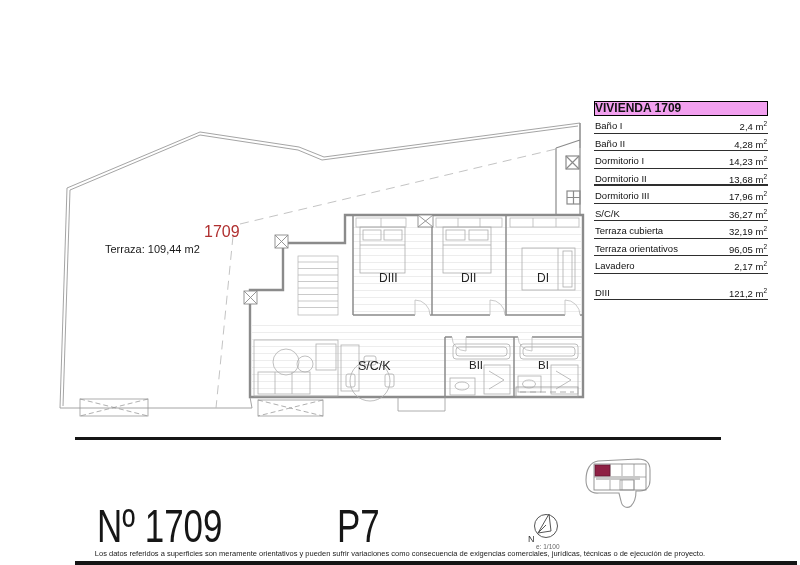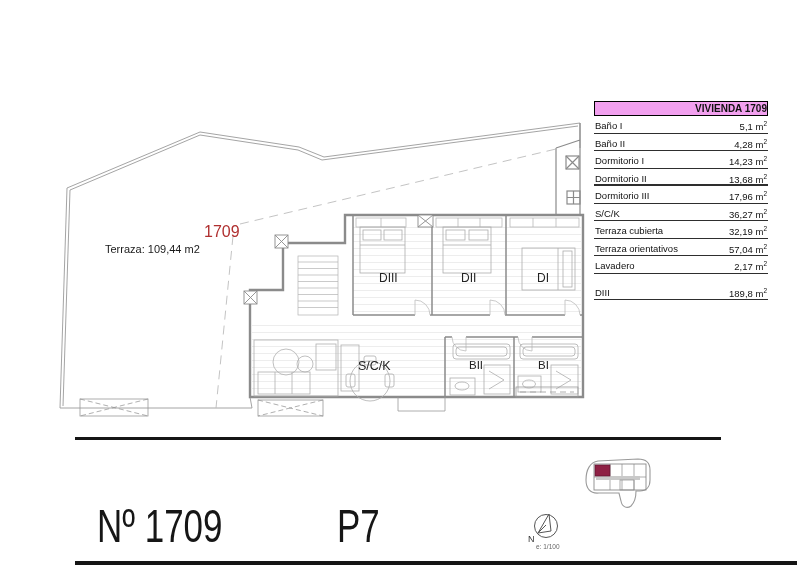--- a/index.html
+++ b/index.html
@@ -4,21 +4,21 @@
 <style>
   html,body{margin:0;padding:0;background:#fff;}
   .page{position:relative;width:800px;height:565px;background:#fff;overflow:hidden;
         font-family:"Liberation Sans",sans-serif;color:#151515;}
   svg{position:absolute;left:0;top:0;}
   svg text{font-family:"Liberation Sans",sans-serif;}
 
   
   .area-table{position:absolute;left:594px;top:101px;width:174px;font-size:9.5px;color:#111;}
   .tbl-header{border:1.5px solid #000;background:var(--table_header_bg,#f2a0ef);
-              font-weight:bold;text-align:right;height:13px;line-height:13px;font-size:10px;}
+              font-weight:bold;text-align:left;height:13px;line-height:13px;font-size:12px;}
   .trow{height:17.5px;border-bottom:1px solid #2e2e2e;box-sizing:border-box;
         padding-top:4px;overflow:hidden;}
   .trow.thick{border-bottom-width:2px;}
   .tlabel{float:left;padding-left:1px;}
   .tvalue{float:right;padding-right:1px;}
   .tvalue sup{font-size:6.5px;}
   .tspacer{height:9px;}
 
   
   .sep{position:absolute;left:75px;top:437px;width:646px;height:3px;background:var(--line_black,#151515);}
@@ -219,21 +219,21 @@
     </g>
     <text x="528" y="542" font-size="9" fill="#333">N</text>
     <text x="536" y="549" font-size="6.5" fill="#666">e: 1/100</text>
   </svg>
 
   <div class="area-table">
     <div class="tbl-header">VIVIENDA 1709</div>
 
     <div class="trow">
       <span class="tlabel">Baño I</span>
-      <span class="tvalue"><span>5,1</span>&nbsp;<span>m</span><sup>2</sup></span>
+      <span class="tvalue"><span>2,4</span>&nbsp;<span>m</span><sup>2</sup></span>
     </div>
     <div class="trow">
       <span class="tlabel">Baño II</span>
       <span class="tvalue"><span>4,28</span>&nbsp;<span>m</span><sup>2</sup></span>
     </div>
     <div class="trow">
       <span class="tlabel">Dormitorio I</span>
       <span class="tvalue"><span>14,23</span>&nbsp;<span>m</span><sup>2</sup></span>
     </div>
     <div class="trow thick">
@@ -247,33 +247,34 @@
     <div class="trow">
       <span class="tlabel">S/C/K</span>
       <span class="tvalue"><span>36,27</span>&nbsp;<span>m</span><sup>2</sup></span>
     </div>
     <div class="trow">
       <span class="tlabel">Terraza cubierta</span>
       <span class="tvalue"><span>32,19</span>&nbsp;<span>m</span><sup>2</sup></span>
     </div>
     <div class="trow">
       <span class="tlabel">Terraza orientativos</span>
-      <span class="tvalue"><span>57,04</span>&nbsp;<span>m</span><sup>2</sup></span>
+      <span class="tvalue"><span>96,05</span>&nbsp;<span>m</span><sup>2</sup></span>
     </div>
     <div class="trow">
       <span class="tlabel">Lavadero</span>
       <span class="tvalue"><span>2,17</span>&nbsp;<span>m</span><sup>2</sup></span>
     </div>
 
     <div class="tspacer"></div>
 
     <div class="trow">
       <span class="tlabel">DIII</span>
-      <span class="tvalue"><span>189,8</span>&nbsp;<span>m</span><sup>2</sup></span>
+      <span class="tvalue"><span>121,2</span>&nbsp;<span>m</span><sup>2</sup></span>
     </div>
   </div>
 
   <div class="sep"></div>
   <div class="unit-no">Nº 1709</div>
   <div class="floor-no">P7</div>
+  <div class="disclaimer">Los datos referidos a superficies son meramente orientativos y pueden sufrir variaciones como consecuencia de exigencias comerciales, jurídicas, técnicas o de ejecución de proyecto.</div>
   <div class="bottombar"></div>
 
 </div>
 
 </body></html>

